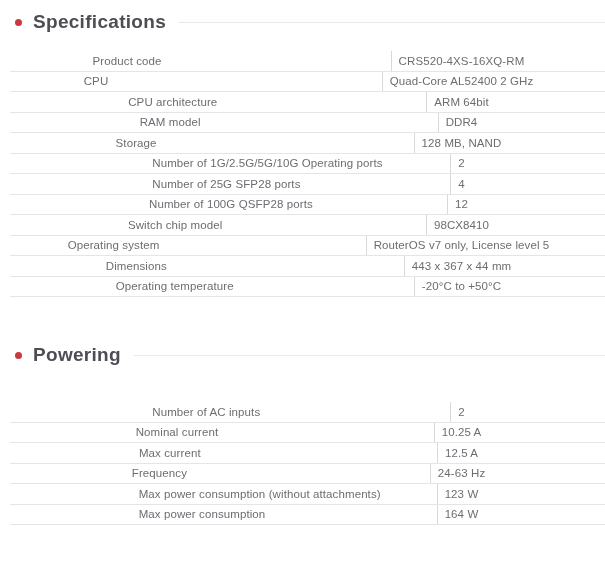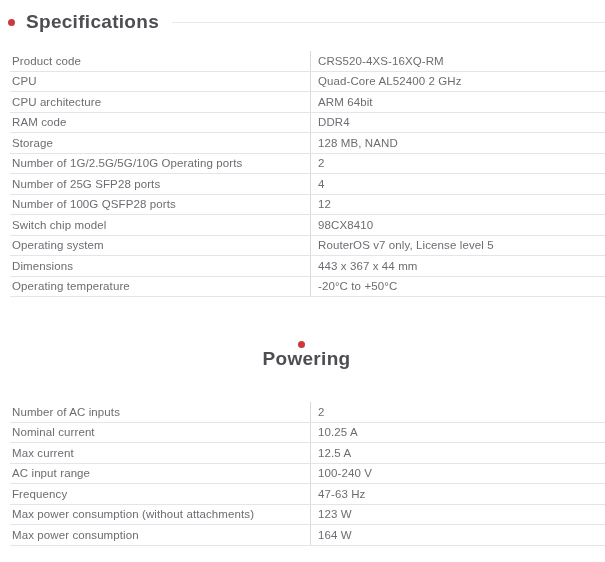--- a/index.html
+++ b/index.html
@@ -13,28 +13,27 @@
     overflow: hidden;
     font-family: "Liberation Sans", sans-serif;
   }
   .page {
     width: 605px;
   }
   .section-header {
     display: flex;
     align-items: center;
     height: 28px;
-    padding-left: 8px;
+    padding-left: 15px;
   }
   .section-header.first {
     margin-top: 8px;
   }
   .section-header.second {
     margin-top: 44px;
-    flex-direction: column;
   }
   .dot {
     width: 7px;
     height: 7px;
     border-radius: 50%;
     background: #cb383d;
     flex: none;
     margin-right: 11px;
   }
   .section-title {
@@ -60,20 +59,21 @@
     margin-top: 33px;
   }
   .spec-row {
     display: flex;
     align-items: stretch;
     box-sizing: border-box;
     height: 20.5px;
     border-bottom: 1px solid #e5e5e7;
     font-size: 11.5px;
     color: #6c6d72;
+    justify-content: center;
   }
   .spec-label {
     flex: none;
     width: 301px;
     box-sizing: border-box;
     border-right: 1px solid #d9d9db;
     display: flex;
     align-items: center;
     padding-left: 2px;
     letter-spacing: 0.1px;
@@ -111,21 +111,21 @@
         <div class="spec-value">Quad-Core AL52400 2 GHz</div>
       </div>
 
       <div class="spec-row">
         <div class="spec-label">CPU architecture</div>
         <div class="spec-value">ARM 64bit</div>
       </div>
 
 
       <div class="spec-row">
-        <div class="spec-label">RAM code</div>
+        <div class="spec-label">RAM model</div>
         <div class="spec-value">DDR4</div>
       </div>
 
       <div class="spec-row">
         <div class="spec-label">Storage</div>
         <div class="spec-value">128 MB, NAND</div>
       </div>
 
       <div class="spec-row">
         <div class="spec-label">Number of 1G/2.5G/5G/10G Operating ports</div>
@@ -179,28 +179,24 @@
       <div class="spec-row">
         <div class="spec-label">Nominal current</div>
         <div class="spec-value">10.25 A</div>
       </div>
 
       <div class="spec-row">
         <div class="spec-label">Max current</div>
         <div class="spec-value">12.5 A</div>
       </div>
 
-      <div class="spec-row">
-        <div class="spec-label">AC input range</div>
-        <div class="spec-value">100-240 V</div>
-      </div>
 
       <div class="spec-row">
         <div class="spec-label">Frequency</div>
-        <div class="spec-value">47-63 Hz</div>
+        <div class="spec-value">24-63 Hz</div>
       </div>
 
       <div class="spec-row">
         <div class="spec-label">Max power consumption (without attachments)</div>
         <div class="spec-value">123 W</div>
       </div>
 
       <div class="spec-row">
         <div class="spec-label">Max power consumption</div>
         <div class="spec-value">164 W</div>

